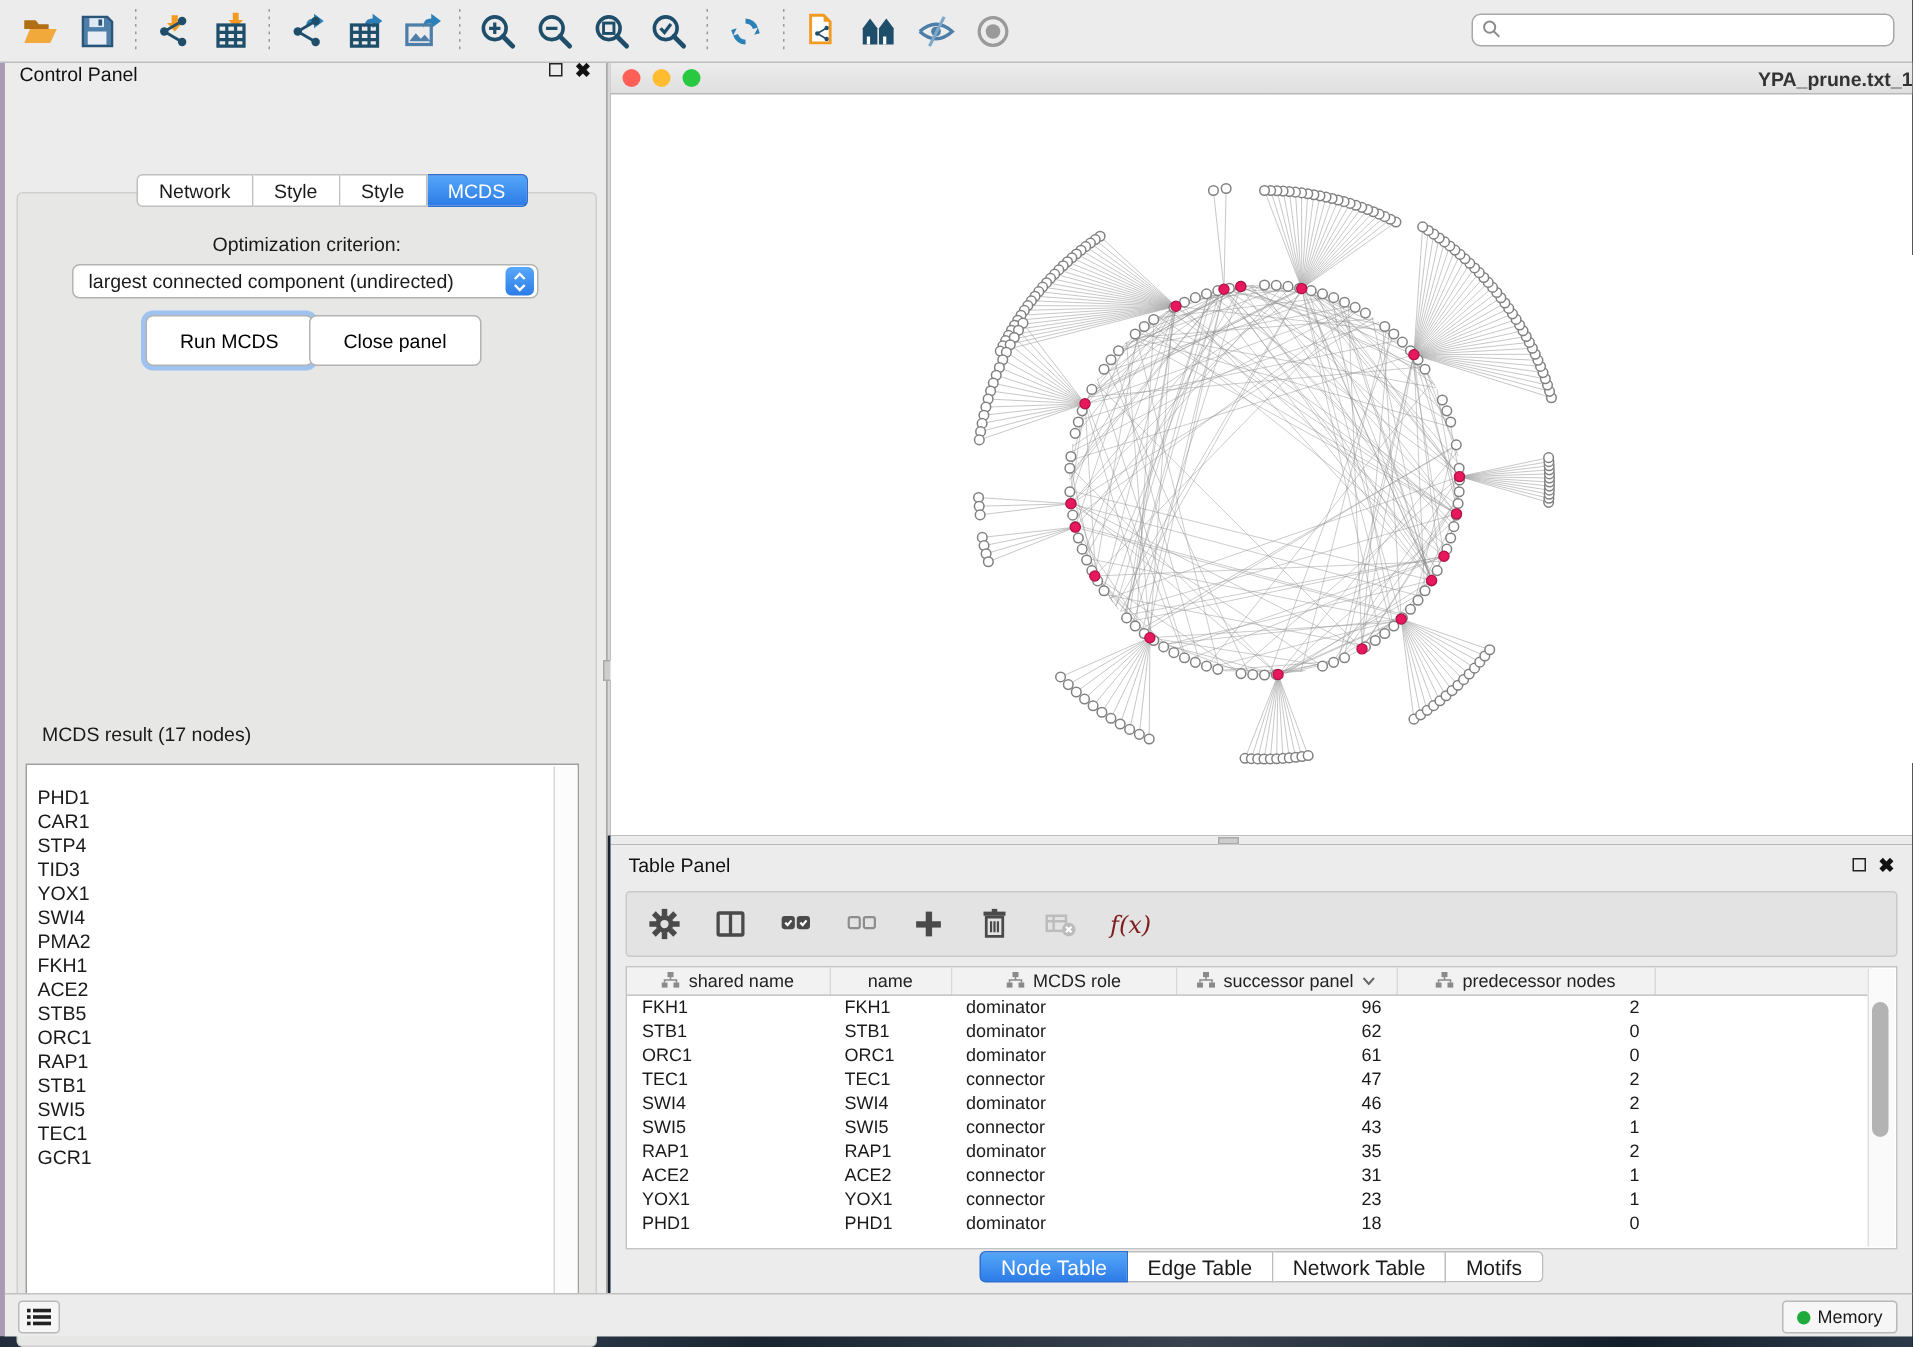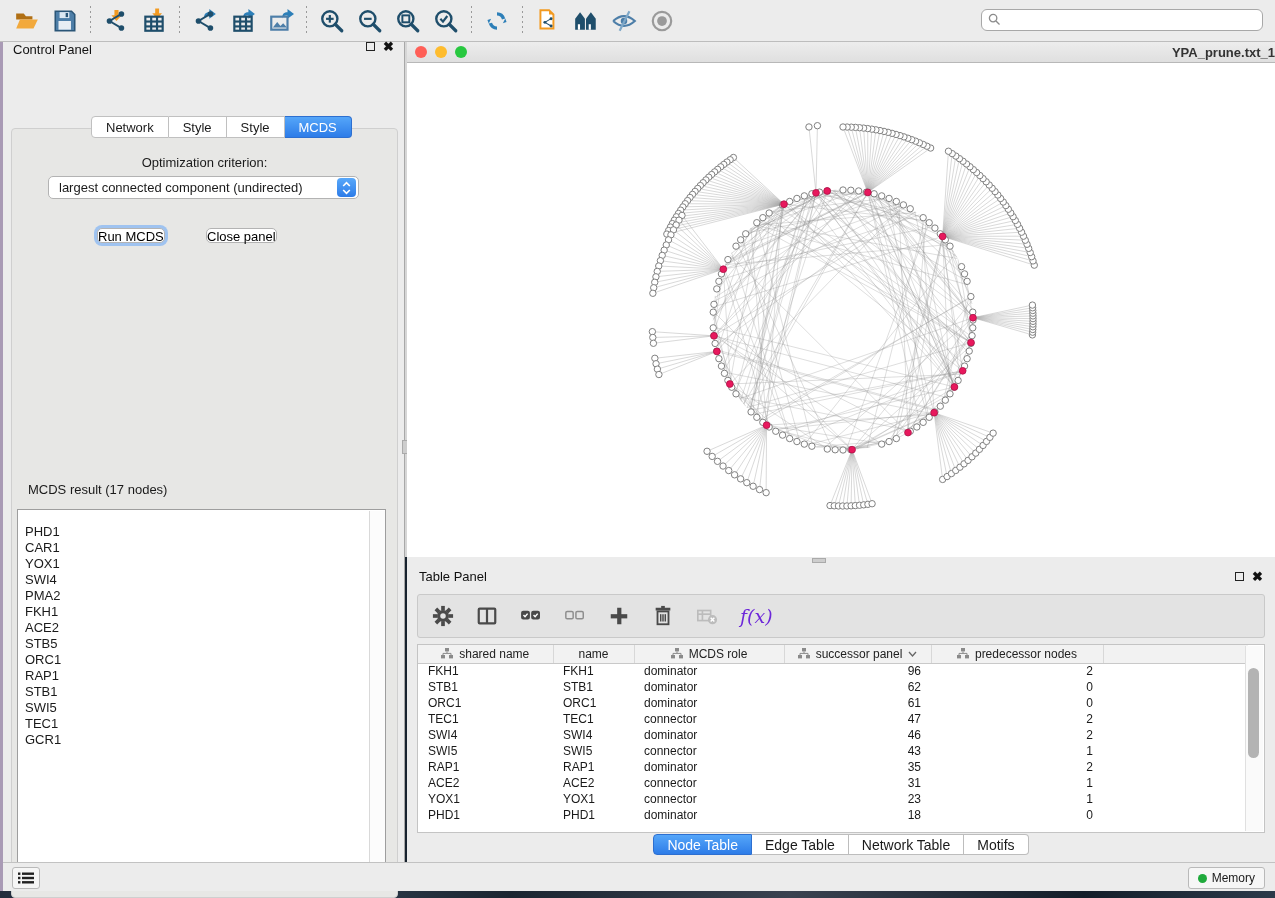--- a/index.html
+++ b/index.html
@@ -45,22 +45,22 @@
   .cp-tab:first-child { border-left:1px solid #c0c0c0; border-radius:4px 0 0 4px; }
   .cp-tab:last-child { border-radius:0 4px 4px 0; }
   .cp-tab.sel { background:linear-gradient(#55a6f9,#2d7ce8); color:#fff; border-color:#2d6fd0; }
   #opt-label { left:8px; top:113px; width:387px; text-align:center; font-size:13px; }
   #opt-select { left:45px; top:134px; width:311px; height:23px; background:#fff;
     border:1px solid #b3b3b3; border-radius:5px; display:flex; align-items:center; }
   #opt-select .val { flex:1; padding-left:10px; font-size:13px; white-space:nowrap; }
   #opt-select .stepper { width:19px; height:19px; margin-right:2px; border-radius:4px;
     background:linear-gradient(#58a8fa,#2d7ce8); display:flex; flex-direction:column;
     align-items:center; justify-content:center; color:#fff; }
-  .btn { background:#fff; border:1px solid #b3b3b3; border-radius:5px; height:15px;
-    font-size:13px; font-family:"Liberation Sans",sans-serif; padding:0 0;margin-top:18px; }
+  .btn { background:#fff; border:1px solid #b3b3b3; border-radius:5px; height:34px;
+    font-size:13px; font-family:"Liberation Sans",sans-serif; padding:0 22px; }
   #run-btn { left:94px; top:168px; box-shadow:0 0 0 3px rgba(100,165,250,.55); }
   #closepanel-btn { left:203px; top:168px; }
   #mcds-box { left:14px; top:467px; width:369px; height:371px; border:1px solid #9e9e9e;
     background:#fff; }
   #mcds-legend { left:21px; top:440px; background:#e7e7e5; padding:0 4px; font-size:13px; }
   #mcds-list { left:15px; top:475px; width:350px; height:362px; overflow:hidden;
     padding:7px 0 0 7px; background:#fff; }
   #mcds-list div { font-size:13px; line-height:16px; }
   #mcds-scroll { left:366px; top:469px; width:16px; height:367px; background:#fcfcfc;
     border-left:1px solid #d9d9d9; }
@@ -83,21 +83,21 @@
   #hsplit-handle { left:812px; top:558px; width:14px; height:5px; background:#cdcdcd;
     border:1px solid #aaa; }
 
   
   #table-panel { left:407px; top:563px; width:868px; height:299px; background:#ececec; }
   #tp-head { height:26px; display:flex; align-items:center; padding:0 12px; }
   #tp-toolbar { left:10px; top:31px; width:848px; height:44px; background:#e3e3e3;
     border:1px solid #c9c9c9; border-radius:3px; display:flex; align-items:center;
     padding-left:14px; gap:22px; }
   .tpt-btn svg { width:22px; height:22px; display:block; }
-  .fx { font-family:"DejaVu Serif", serif; font-style:italic; font-size:19px; color:#6d28d9; }
+  .fx { font-family:"DejaVu Serif", serif; font-style:italic; font-size:16px; color:#7f1d1d; }
   #tbl-wrap { left:10px; top:81px; width:848px; height:189px; background:#fff;
     border:1px solid #c4c4c4; overflow:hidden; }
   table { border-collapse:collapse; table-layout:fixed; width:830px; }
   th { height:18px; background:#f2f2f2; border-right:1px solid #d8d8d8;
     border-bottom:1px solid #c9c9c9; font-weight:normal; font-size:12px; color:#222;
     text-align:center; white-space:nowrap; overflow:hidden; }
   th .thc { display:flex; align-items:center; justify-content:center; gap:6px; }
   td { height:16px; font-size:12px; padding:0 10px; white-space:nowrap; }
   td.num { text-align:right; }
   #tbl-scroll { left:838px; top:83px; width:18px; height:185px; background:#fafafa;
@@ -325,20 +325,22 @@
         </svg>
       </span>
     </div>
     <button id="run-btn" class="btn abs">Run MCDS</button>
     <button id="closepanel-btn" class="btn abs">Close panel</button>
     <div id="mcds-box" class="abs"></div>
     <div id="mcds-legend" class="abs">MCDS result (17 nodes)</div>
     <div id="mcds-list" class="abs">
         <div>PHD1</div>
         <div>CAR1</div>
+        <div>STP4</div>
+        <div>TID3</div>
         <div>YOX1</div>
         <div>SWI4</div>
         <div>PMA2</div>
         <div>FKH1</div>
         <div>ACE2</div>
         <div>STB5</div>
         <div>ORC1</div>
         <div>RAP1</div>
         <div>STB1</div>
         <div>SWI5</div>

